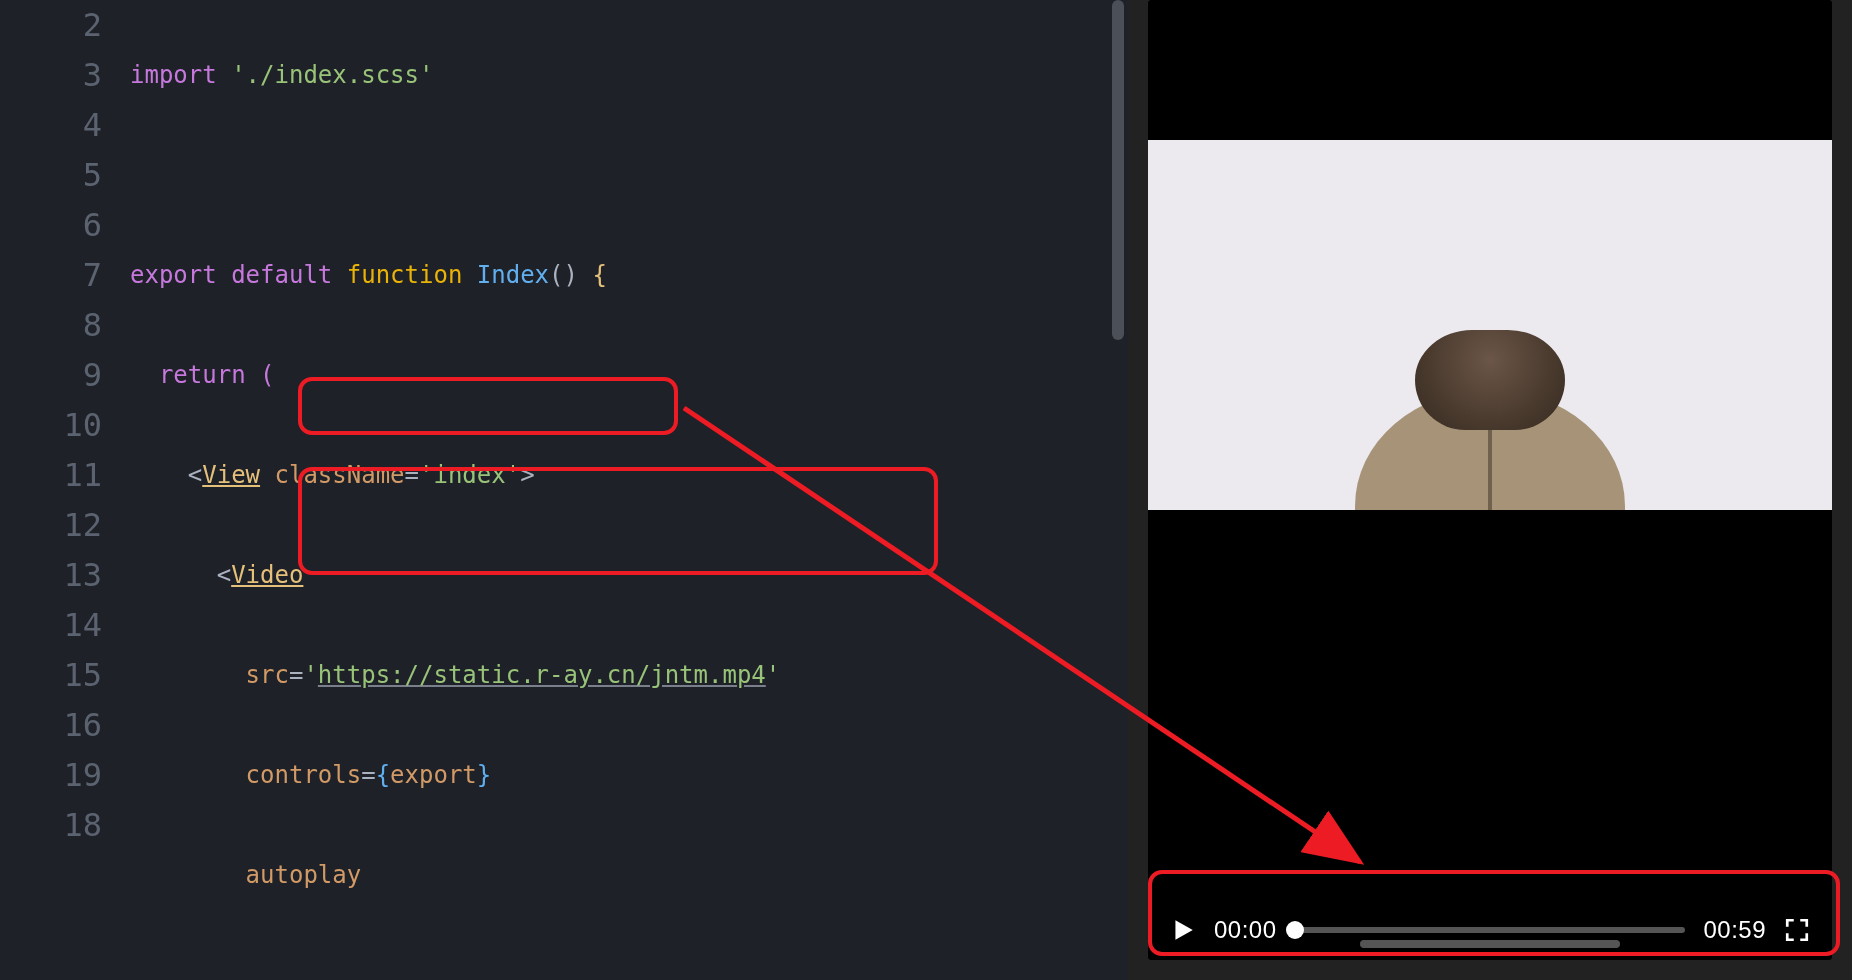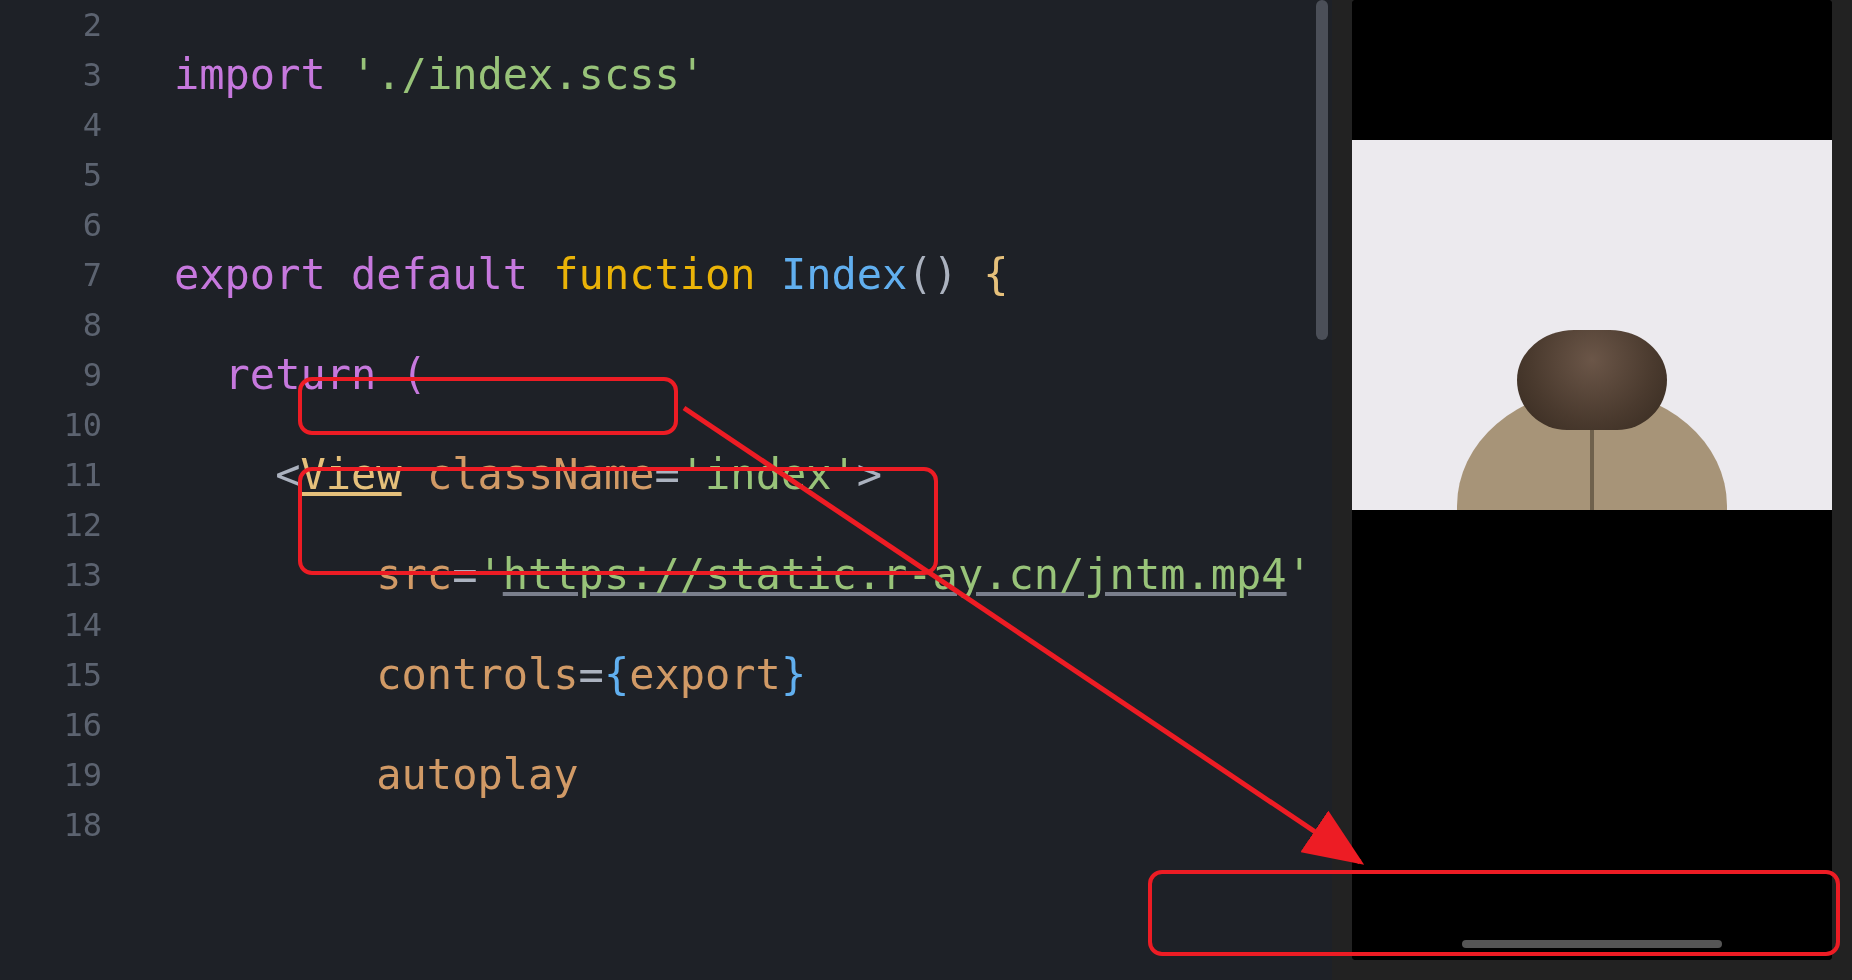--- a/index.html
+++ b/index.html
@@ -28,26 +28,25 @@
     padding-top: 0;
     text-align: right;
     color: #5c6370;
     font-size: 32px;
     line-height: 50px;
     user-select: none;
   }
   .gutter div { padding-right: 28px; }
   .code {
     flex: 1;
-    font-size: 42px;
+    font-size: 24px;
     line-height: 50px;
     white-space: pre;
     color: #abb2bf;
     position: relative;
-    margin-left: 44px;
   }
   .tok-kw   { color: #c678dd; }           
   .tok-fn   { color: #eab308; }           
   .tok-name { color: #61afef; }           
   .tok-attr { color: #d19a66; text-align: center; }           
   .tok-str  { color: #98c379; }           
   .tok-punc { color: #abb2bf; }
   .tok-gold { color: #e5c07b; text-decoration: underline; }           
   .underline { text-decoration: underline; text-decoration-color: #7a7f8c; }
   .brace-y  { color: #e5c07b; }
@@ -207,20 +206,21 @@
       <div>16</div>
       <div>19</div>
       <div>18</div>
     </div>
     <div class="code">
 <div><span class="tok-kw">import</span> <span class="tok-str">'<span>./index.scss</span>'</span></div>
 <div>&nbsp;</div>
 <div><span class="tok-kw">export</span> <span class="tok-kw">default</span> <span class="tok-fn">function</span> <span class="tok-name">Index</span><span class="tok-punc">()</span> <span class="brace-y">{</span></div>
 <div>  <span class="tok-kw">return</span> <span class="brace-p">(</span></div>
 <div>    <span class="tok-punc">&lt;</span><span class="tok-gold">View</span> <span class="tok-attr">className</span><span class="tok-punc">=</span><span class="tok-str">'<span>index</span>'</span><span class="tok-punc">&gt;</span></div>
+<div>      <span class="tok-punc">&lt;</span><span class="tok-gold">Video</span></div>
 <div>        <span class="tok-attr">src</span><span class="tok-punc">=</span><span class="tok-str">'<span class="underline">https://static.r-ay.cn/jntm.mp4</span>'</span></div>
 <div>        <span class="tok-attr">controls</span><span class="tok-punc">=</span><span class="brace-b">{</span><span class="tok-attr">export</span><span class="brace-b">}</span></div>
 <div>        <span class="tok-attr">autoplay</span></div>
 
 
 
 
 
 
 
@@ -234,20 +234,40 @@
       <div class="video-area">
         <div class="blackbar-top"></div>
         <div class="frame">
           <div class="figure">
             <div class="shoulders"></div>
             <div class="back-seam"></div>
             <div class="hair"></div>
           </div>
         </div>
         <div class="blackbar-bot"></div>
+        <div class="controls">
+          <span class="play-icon">
+            <svg viewBox="0 0 24 24" fill="#fff">
+                <polygon points="5,3 21,12 5,21"></polygon>
+              </svg>
+          </span>
+          <span class="time">00:00</span>
+          <div class="progress">
+            <div class="knob"></div>
+          </div>
+          <span class="time">00:59</span>
+          <span class="fs-icon">
+            <svg viewBox="0 0 24 24" fill="none" stroke="#fff" stroke-width="2.5">
+              <path d="M3 9V3h6"></path>
+                <path d="M21 9V3h-6"></path>
+                <path d="M3 15v6h6"></path>
+                <path d="M21 15v6h-6"></path>
+            </svg>
+          </span>
+        </div>
         <div class="home-indicator"></div>
       </div>
     </div>
   </div>
 
 </div>
 
 <div class="hl-box" id="ann-box1" style="left: 298px; top: 377px; width: 380px; height: 58px;"></div>
 <div class="hl-box" id="ann-box2" style="left: 298px; top: 467px; width: 640px; height: 108px;"></div>
 <div class="controls-annotation-box" id="ann-ctrlbox" style="left: 1148px; top: 870px; width: 692px; height: 86px;"></div>

